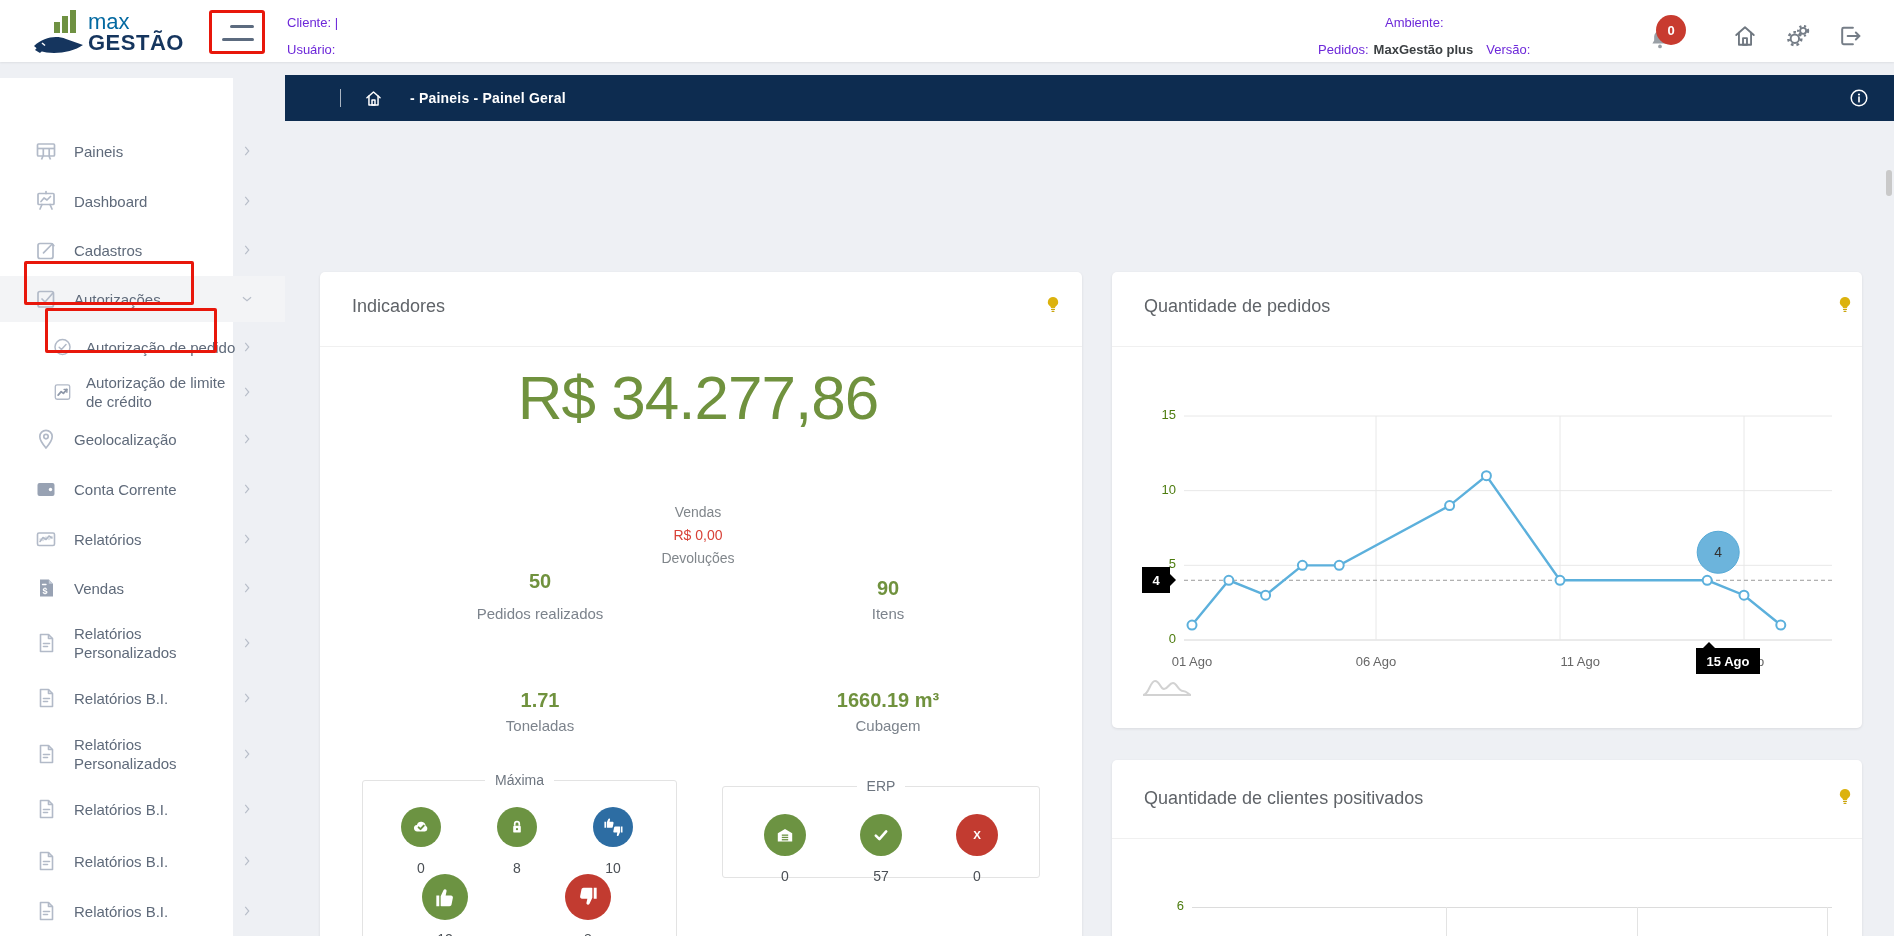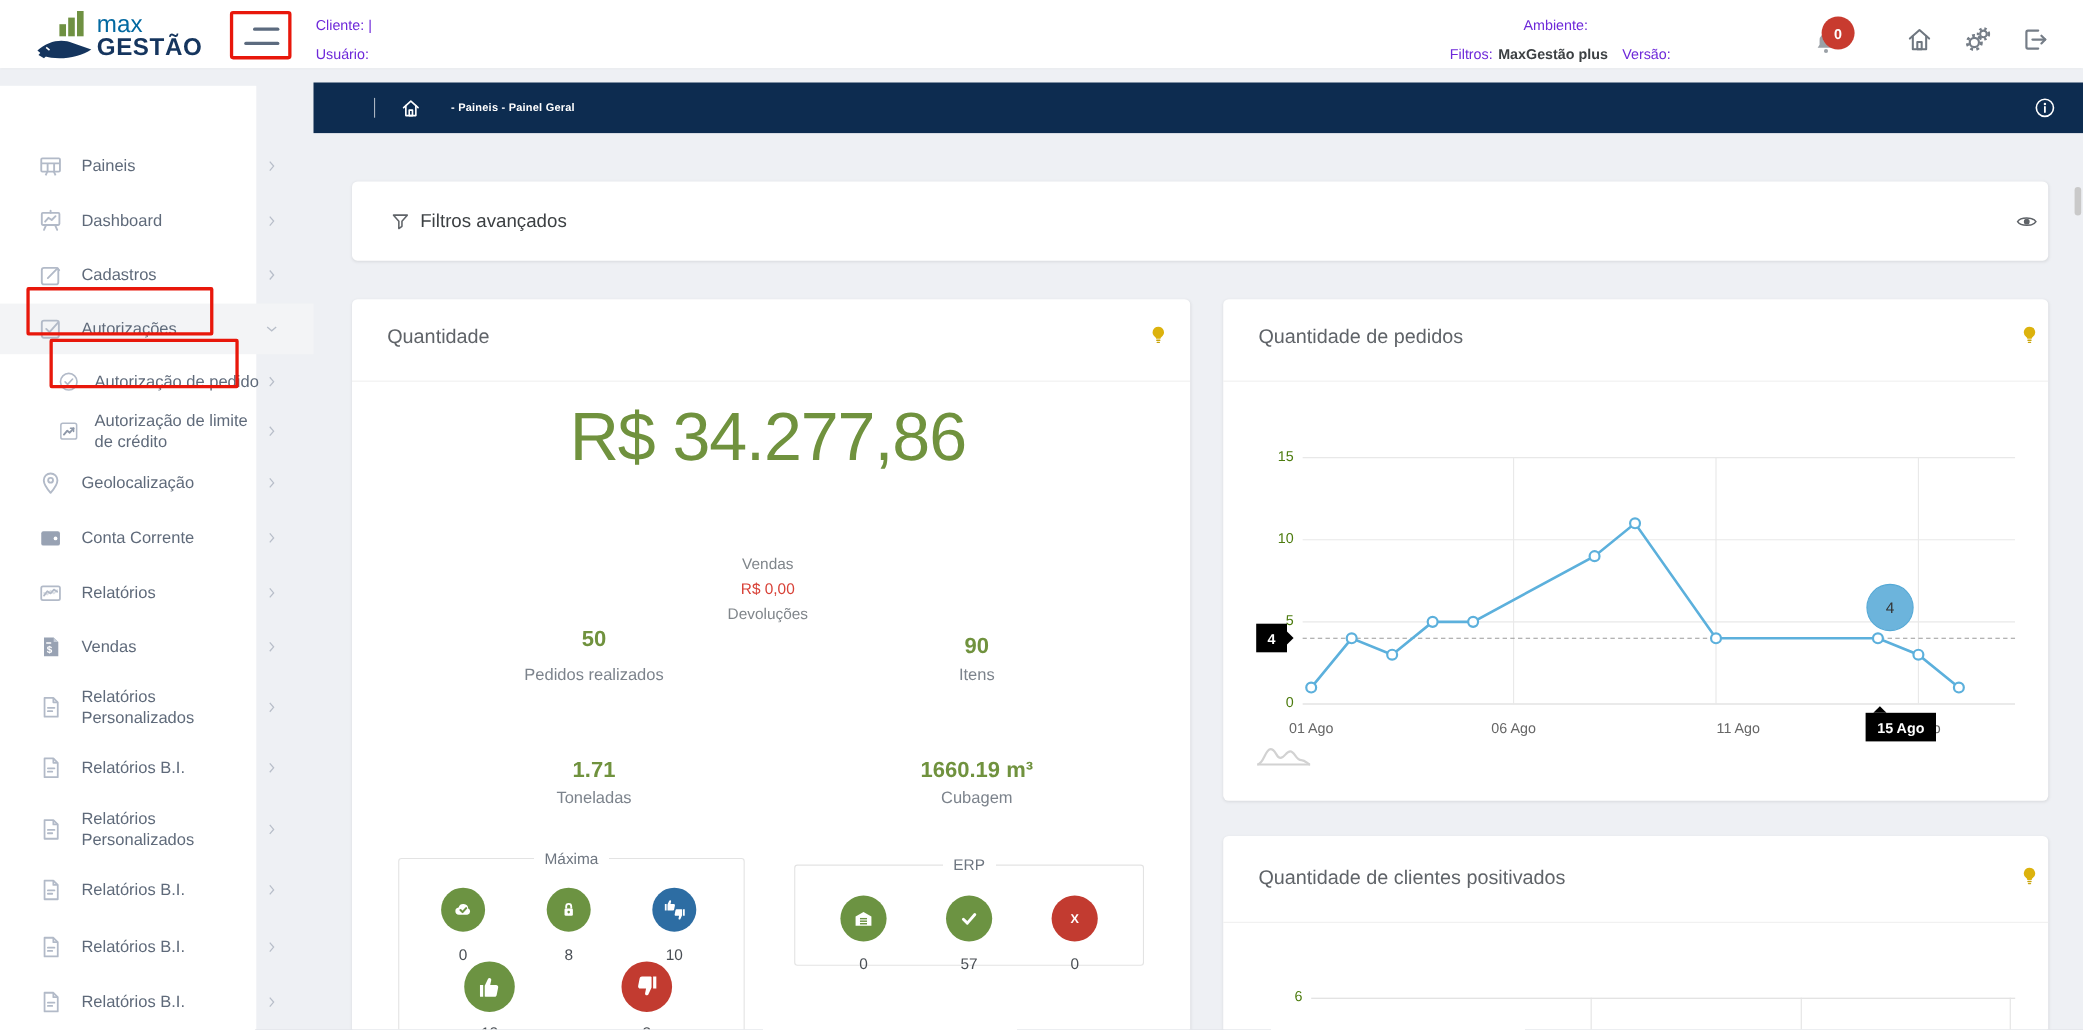--- a/index.html
+++ b/index.html
@@ -29,21 +29,21 @@
   .sb-ic{position:absolute;left:34px;top:50%;transform:translateY(-50%);width:24px;height:24px;color:#b2bac8;}
   .sb-item.sub .sb-ic{left:52px;width:21px;height:21px;}
   .sb-label{position:absolute;left:74px;top:50%;transform:translateY(-50%);max-width:152px;font-size:15px;line-height:19px;color:#5f6a7a;}
   .sb-item.sub .sb-label{left:86px;}
   .sb-chev{position:absolute;left:240px;top:50%;transform:translateY(-50%);width:14px;height:14px;color:#b8bec9;}
   .sb-chev.down svg{transform:rotate(90deg);}
 
   
   #crumbbar{position:absolute;left:285px;top:75px;width:1609px;height:46px;background:#0d2c50;display:flex;align-items:center;}
   .crumb-pipe{width:1px;height:18px;background:rgba(255,255,255,.65);margin-left:55px;}
-  .crumb-text{color:#fff;font-size:10px;font-weight:600;margin-left:26px;letter-spacing:.2px;}
+  .crumb-text{color:#fff;font-size:14px;font-weight:600;margin-left:26px;letter-spacing:.2px;}
 
   
   .panel{position:absolute;background:#fff;border-radius:5px;box-shadow:0 1px 3px rgba(0,0,0,.09);}
   .ptitle{position:absolute;left:32px;top:24px;font-size:18px;color:#5f6368;}
   .pdivider{position:absolute;left:0;right:0;height:1px;background:#f0f0f0;}
   .bulb{position:absolute;width:22px;height:22px;}
 
   
   .big-value{position:absolute;left:38px;top:90px;width:680px;text-align:center;font-size:62px;font-weight:500;color:#70923e;letter-spacing:-1px;}
   .center-gray{position:absolute;width:680px;left:38px;text-align:center;font-size:14px;color:#80868b;}
@@ -94,21 +94,21 @@
       </div>
     </div>
 
     <div class="abs hgray" style="left:287px;top:15px;">
       <span>Cliente:</span> <span>|</span>
     </div>
     <div class="abs hgray" style="left:287px;top:42px;">Usuário:</div>
 
     <div class="abs hgray" style="left:1385px;top:15px;">Ambiente:</div>
     <div class="abs" style="left:1318px;top:42px;display:flex;gap:5px;align-items:baseline;">
-      <span class="hgray">Filtros:</span>
+      <span class="hgray">Pedidos:</span>
       <span class="hdark">MaxGestão plus</span>
       <span class="hgray" style="margin-left:8px;">Versão:</span>
     </div>
 
     <span class="abs" style="left:1646px;top:26px;color:#8d939b;">
       <svg width="28" height="28" viewBox="0 0 24 24">
           <path d="M12 4a5 5 0 0 1 5 5v3.5l1.5 2.5H5.5L7 12.5V9a5 5 0 0 1 5-5z" fill="#9aa0a6"></path>
           <circle cx="12" cy="17.5" r="1.6" fill="#9aa0a6"></circle>
         </svg>
     </span>
@@ -404,37 +404,23 @@
     <span class="crumb-text">- Paineis - Painel Geral</span>
     <span style="position:absolute;right:24px;color:#fff;">
       <svg width="22" height="22" viewBox="0 0 24 24" fill="none" stroke="currentColor">
           <circle cx="12" cy="12" r="8.5" stroke-width="1.6"></circle>
           <circle cx="12" cy="8.2" r="1.2" fill="#fff" stroke="none"></circle>
           <path d="M12 11 V16.2" stroke-width="1.8" stroke-linecap="round"></path>
         </svg>
     </span>
   </div>
 
-  <div class="panel" style="left:320px;top:165px;width:1542px;height:72px;">
-    <span class="abs" style="left:34px;top:26px;color:#5f6368;">
-      <svg width="20" height="20" viewBox="0 0 24 24" fill="none" stroke="currentColor" stroke-width="1.7" stroke-linejoin="round">
-          <path d="M4.5 5.5 H19.5 L13.7 12.1 V17.7 L10.3 20.1 V12.1 Z"></path>
-        </svg>
-    </span>
-    <span class="abs" style="left:62px;top:26px;font-size:17px;color:#3c4043;">Filtros avançados</span>
-    <span class="abs" style="left:1512px;top:26px;color:#5f6368;">
-      <svg width="21" height="21" viewBox="0 0 24 24" fill="none" stroke="currentColor">
-          <path d="M2.5 12 C5.5 7 18.5 7 21.5 12 C18.5 17 5.5 17 2.5 12 Z" stroke-width="1.6"></path>
-          <circle cx="12" cy="12" r="3" fill="#5f6368" stroke="none"></circle>
-        </svg>
-    </span>
-  </div>
 
   <div class="panel" style="left:320px;top:272px;width:762px;height:700px;overflow:hidden;">
-    <div class="ptitle">Quantidade</div>
+    <div class="ptitle">Indicadores</div>
     <span class="bulb" style="left:722px;top:22px;">
       <svg width="22" height="22" viewBox="0 0 24 24">
           <path d="M12 3.2 a5.6 5.6 0 0 1 3.2 10.2 c-.7.5-1 1.1-1 1.9 h-4.4 c0-.8-.3-1.4-1-1.9 A5.6 5.6 0 0 1 12 3.2 Z" fill="#dcb20d"></path>
           <rect x="9.8" y="16" width="4.4" height="1.5" rx=".7" fill="#c9a50c"></rect>
           <rect x="10.3" y="18.2" width="3.4" height="1.3" rx=".65" fill="#c9a50c"></rect>
         </svg>
     </span>
     <div class="pdivider" style="top:74px;"></div>
 
     <div class="big-value">R$ 34.277,86</div>

